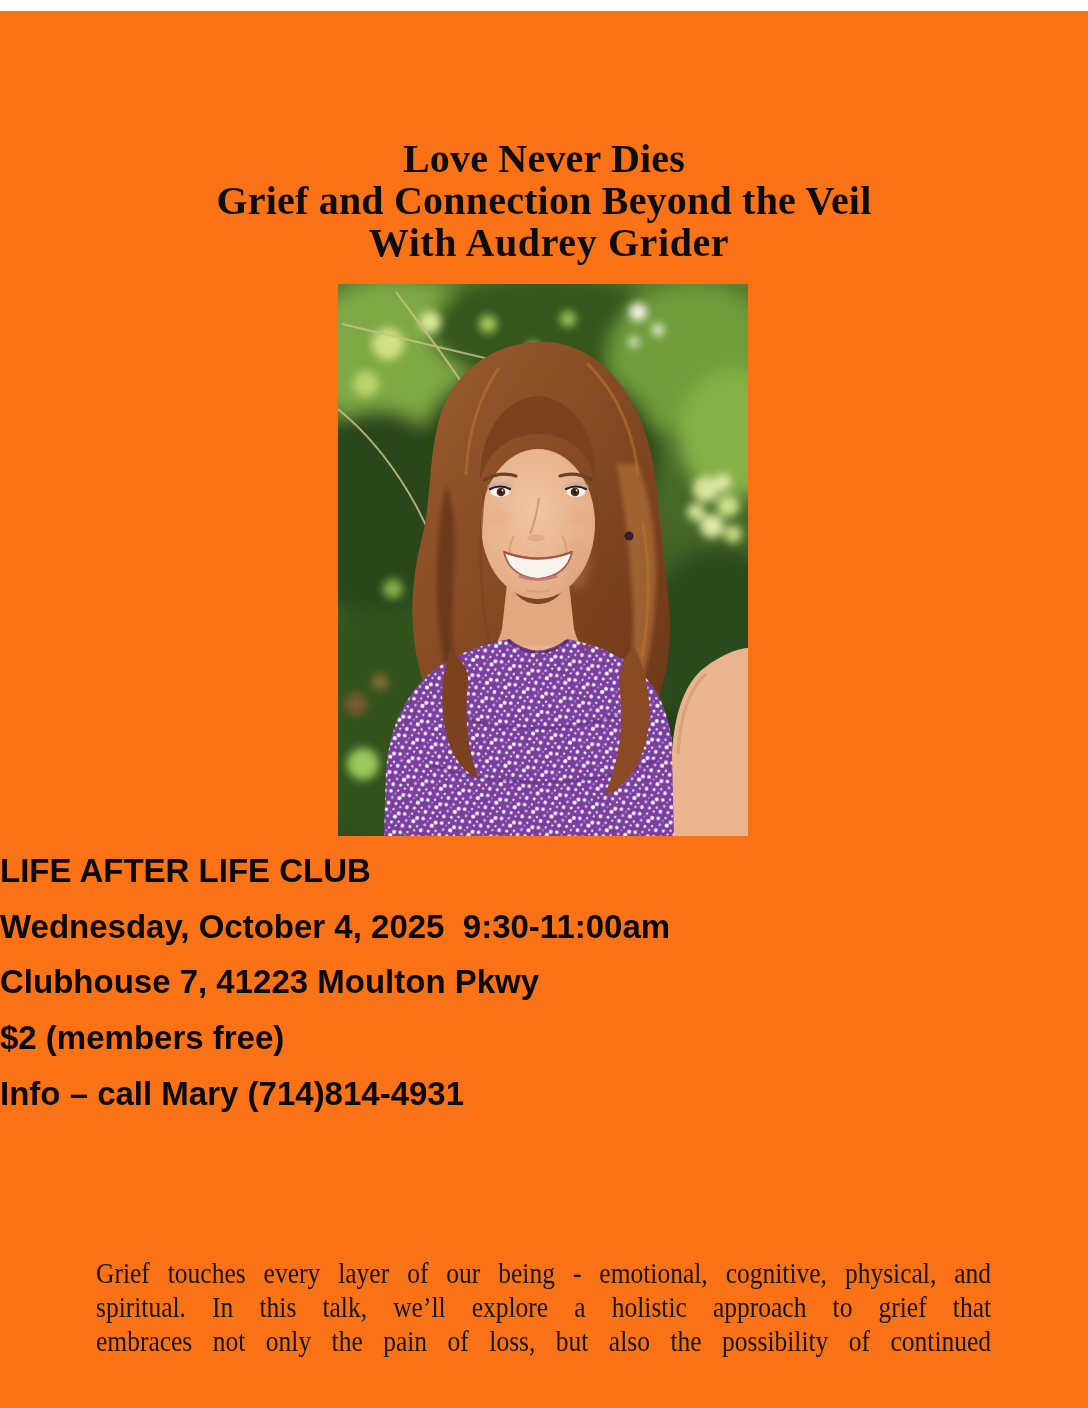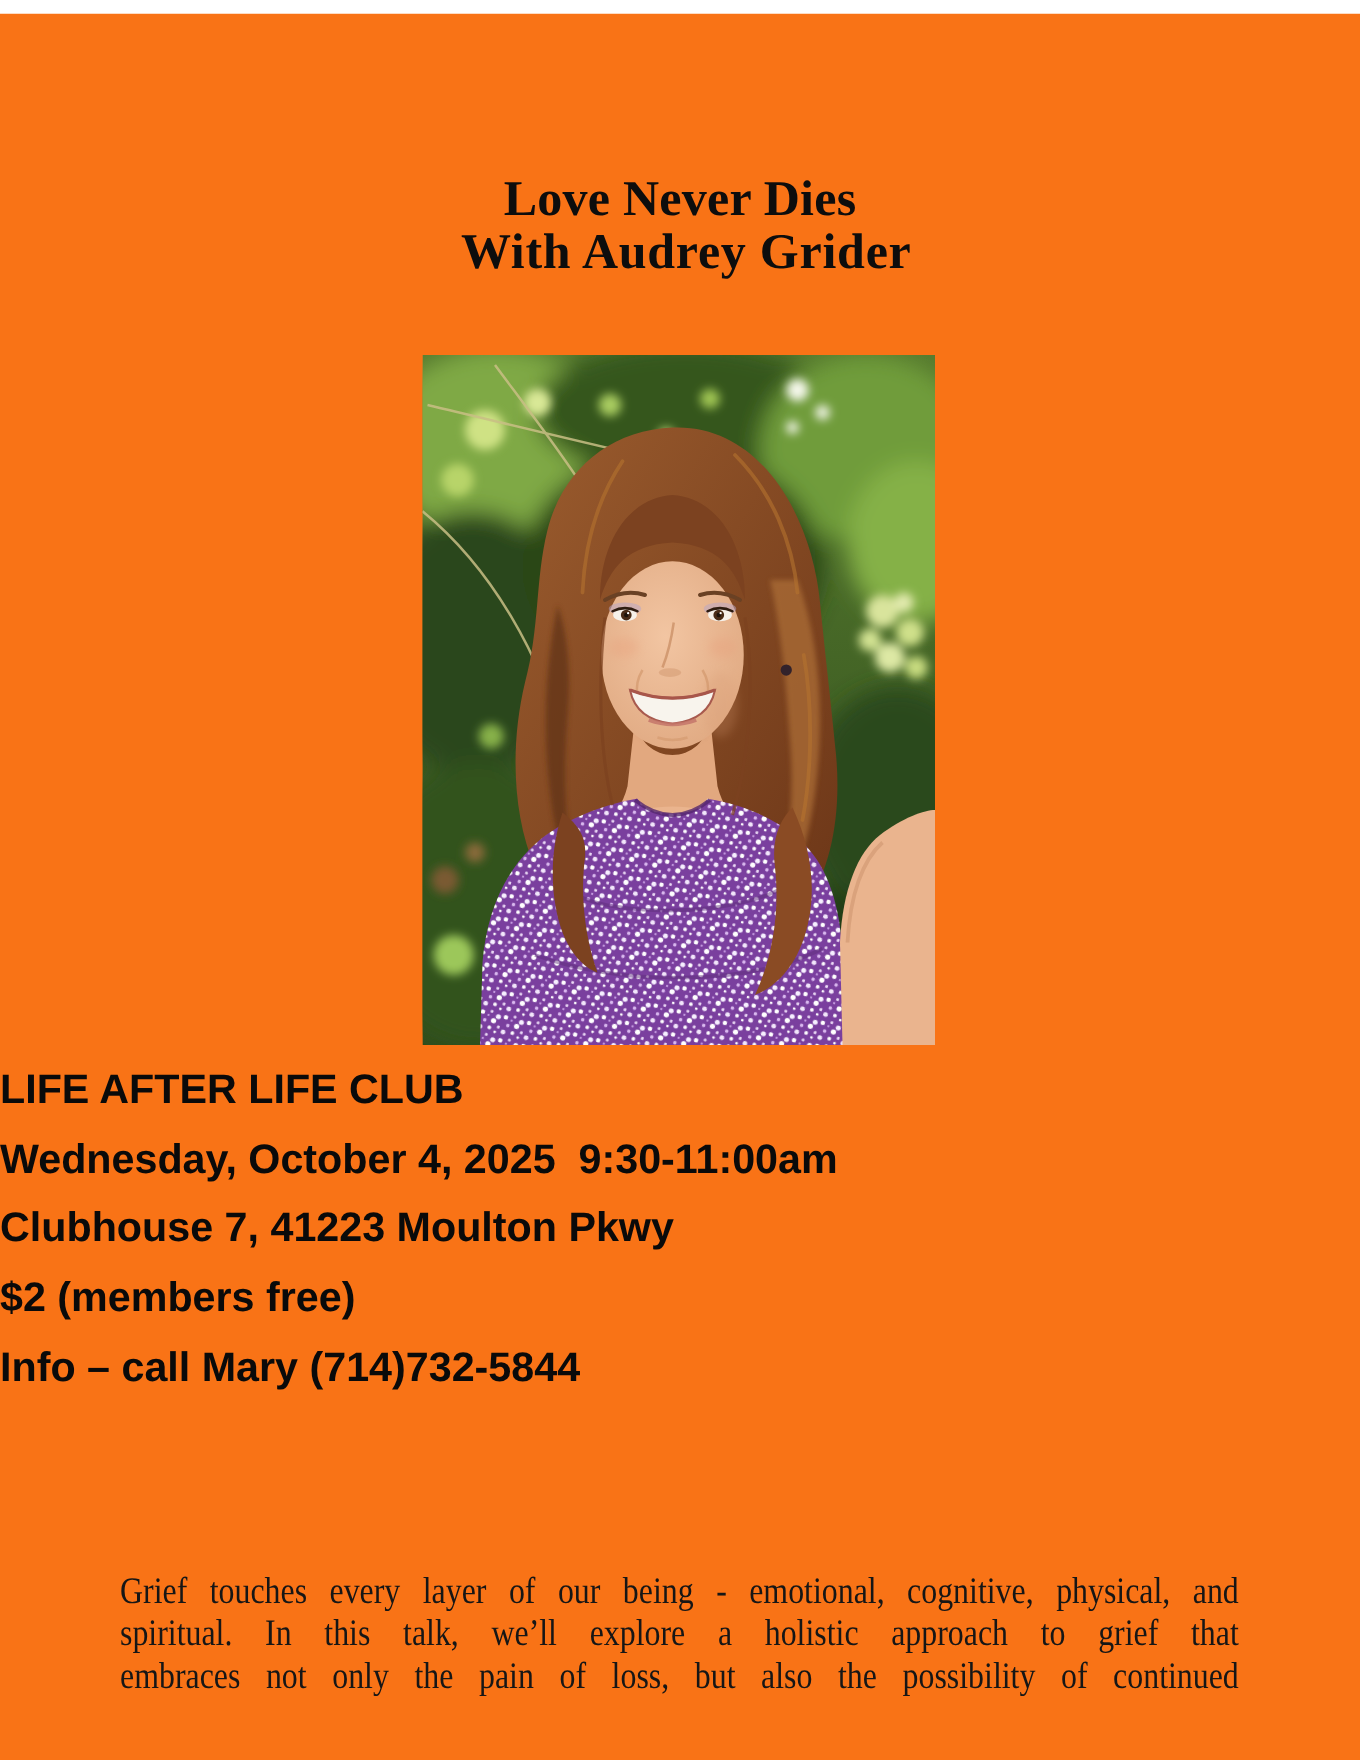--- a/index.html
+++ b/index.html
@@ -66,20 +66,21 @@
     white-space: normal;
   }
 </style>
 </head>
 <body>
 
 <div class="page">
 
   <div class="title-block">
     <div class="title-line1">Love Never Dies</div>
+    <div class="title-line2">Grief and Connection Beyond the Veil</div>
     <div class="title-line3">With Audrey Grider</div>
   </div>
 
   <div class="photo-wrap">
     <svg role="img" width="410" height="552" viewBox="0 0 410 552" aria-label="Smiling woman with shoulder-length auburn hair and bangs, wearing a purple and white patterned top, in front of sunlit green foliage">
       <defs>
         <filter id="b9" x="-40%" y="-40%" width="180%" height="180%">
             <feGaussianBlur stdDeviation="9"></feGaussianBlur>
           </filter>
         <filter id="b4" x="-60%" y="-60%" width="220%" height="220%">
@@ -231,21 +232,21 @@
       <ellipse cx="161" cy="234" rx="12" ry="8" fill="#e89b77" opacity="0.3" filter="url(#b4)"></ellipse>
       <ellipse cx="240" cy="234" rx="11" ry="8" fill="#e89b77" opacity="0.3" filter="url(#b4)"></ellipse>
     </svg>
   </div>
 
   <div class="details">
     <div class="detail-line">LIFE AFTER LIFE CLUB</div>
     <div class="detail-line">Wednesday, October 4, 2025  9:30-11:00am</div>
     <div class="detail-line">Clubhouse 7, 41223 Moulton Pkwy</div>
     <div class="detail-line">$2 (members free)</div>
-    <div class="detail-line">Info – call Mary (714)732-5844</div>
+    <div class="detail-line">Info – call Mary (714)814-4931</div>
   </div>
 
   <div class="para-outer">
     <div class="para-inner">
       <div class="para-line">Grief touches every layer of our being - emotional, cognitive, physical, and</div>
       <div class="para-line">spiritual. In this talk, we’ll explore a holistic approach to grief that</div>
       <div class="para-line">embraces not only the pain of loss, but also the possibility of continued</div>
     </div>
   </div>
 

